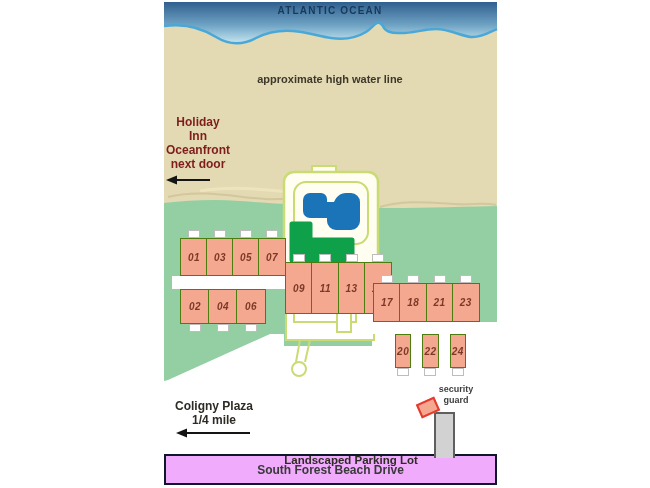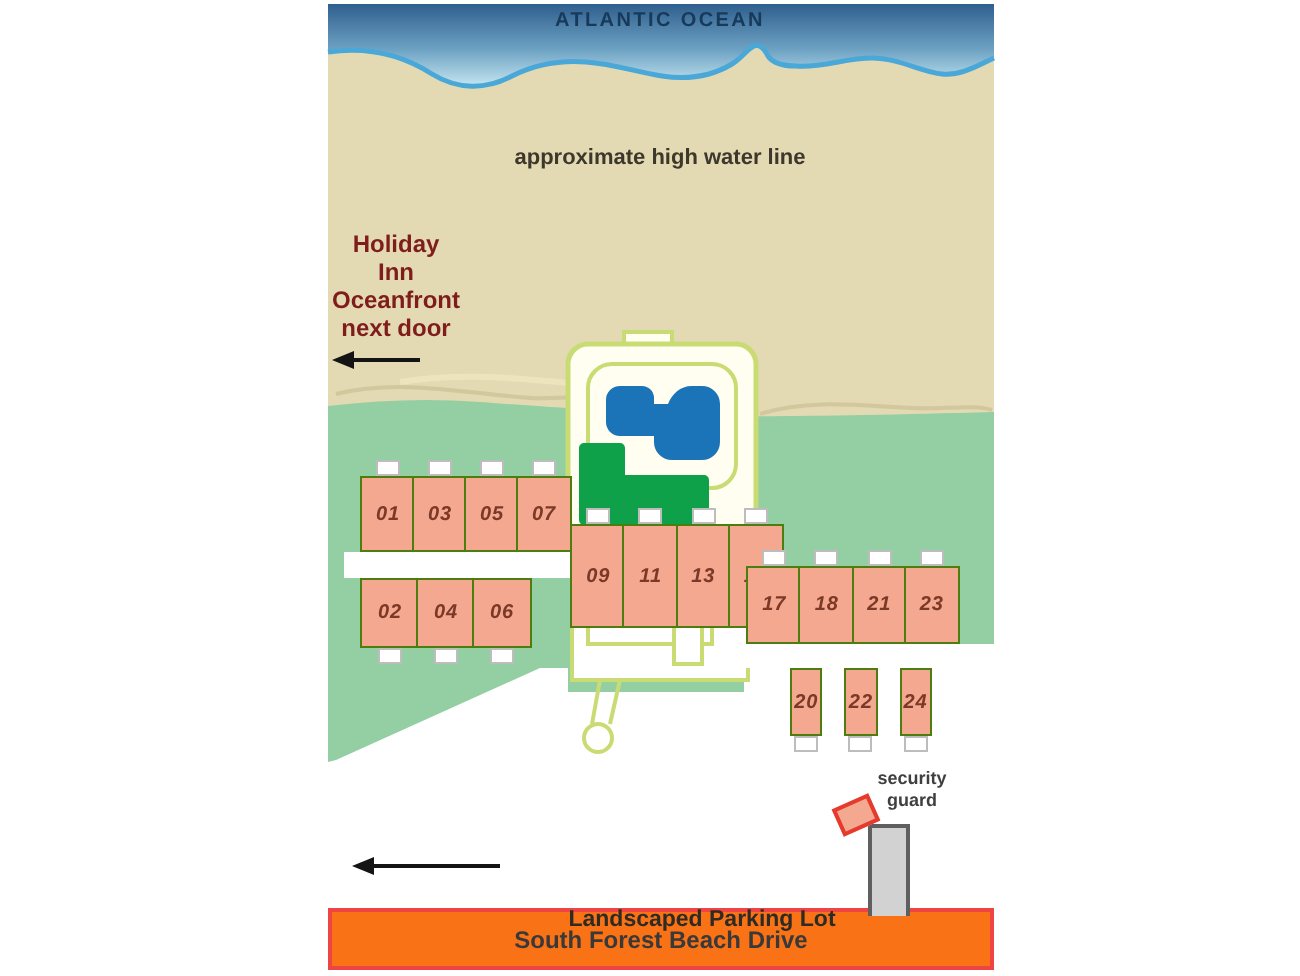--- a/index.html
+++ b/index.html
@@ -33,22 +33,22 @@
   .tabs-bottom .tab{bottom:-9px;}
   .row-left-top{left:180px;top:238px;width:106px;height:38px;}
   .row-left-bottom{left:180px;top:289px;width:86px;height:35px;border-radius:17px;}
   .row-middle{left:285px;top:262px;width:107px;height:52px;}
   .row-right-top{left:373px;top:283px;width:107px;height:39px;}
   .row-right-bottom{left:395px;top:334px;width:71px;height:34px;gap:13px;}
   .corridor{position:absolute;background:#ffffff;z-index:3;}
   .corridor-left{left:172px;top:276px;width:163px;height:13px;}
   .corridor-right{left:366px;top:322px;width:105px;height:12px;}
   
-  .road{position:absolute;left:164px;top:454px;width:333px;height:31px;background:#f97316;
-        border:2px solid #ef4444;box-sizing:border-box;z-index:5;
+  .road{position:absolute;left:164px;top:454px;width:333px;height:31px;background:#f0abfc;
+        border:2px solid #0f172a;box-sizing:border-box;z-index:5;
         display:flex;align-items:center;justify-content:center;}
   .road-lbl{font-size:12px;color:#393939;font-weight:bold;}
   .driveway{position:absolute;left:434px;top:412px;width:21px;height:46px;background:#d2d2d2;
             border:2px solid #5f5f5f;border-bottom:none;box-sizing:border-box;z-index:6;}
   .guard-box{position:absolute;left:418px;top:400px;width:20px;height:15px;background:#f5a890;
              border:2px solid #e63a2e;box-sizing:border-box;transform:rotate(-24deg);z-index:7;}
 </style>
 </head>
 <body>
 
@@ -182,20 +182,22 @@
         <span class="unit-num">24</span>
       </div>
     </div>
 
   <div class="lbl ocean-lbl">ATLANTIC OCEAN</div>
   <div class="lbl hiwater-lbl">approximate high water line</div>
   <div class="lbl holiday-lbl">Holiday
 Inn
 Oceanfront
 next door</div>
+  <div class="lbl coligny-lbl">Coligny Plaza
+1/4 mile</div>
   <div class="lbl guard-lbl">security
 guard</div>
   <div class="lbl parking-lbl">Landscaped Parking Lot</div>
 
   <svg class="arrow" style="left:166px;top:174px;" width="46" height="12" viewBox="0 0 46 12">
     <line x1="44" y1="6" x2="9" y2="6" stroke="#141414" stroke-width="2"></line>
     <polygon points="0,6 11,1.5 11,10.5" fill="#141414"></polygon>
   </svg>
   <svg class="arrow" style="left:176px;top:427px;" width="76" height="12" viewBox="0 0 76 12">
     <line x1="74" y1="6" x2="9" y2="6" stroke="#141414" stroke-width="2"></line>

